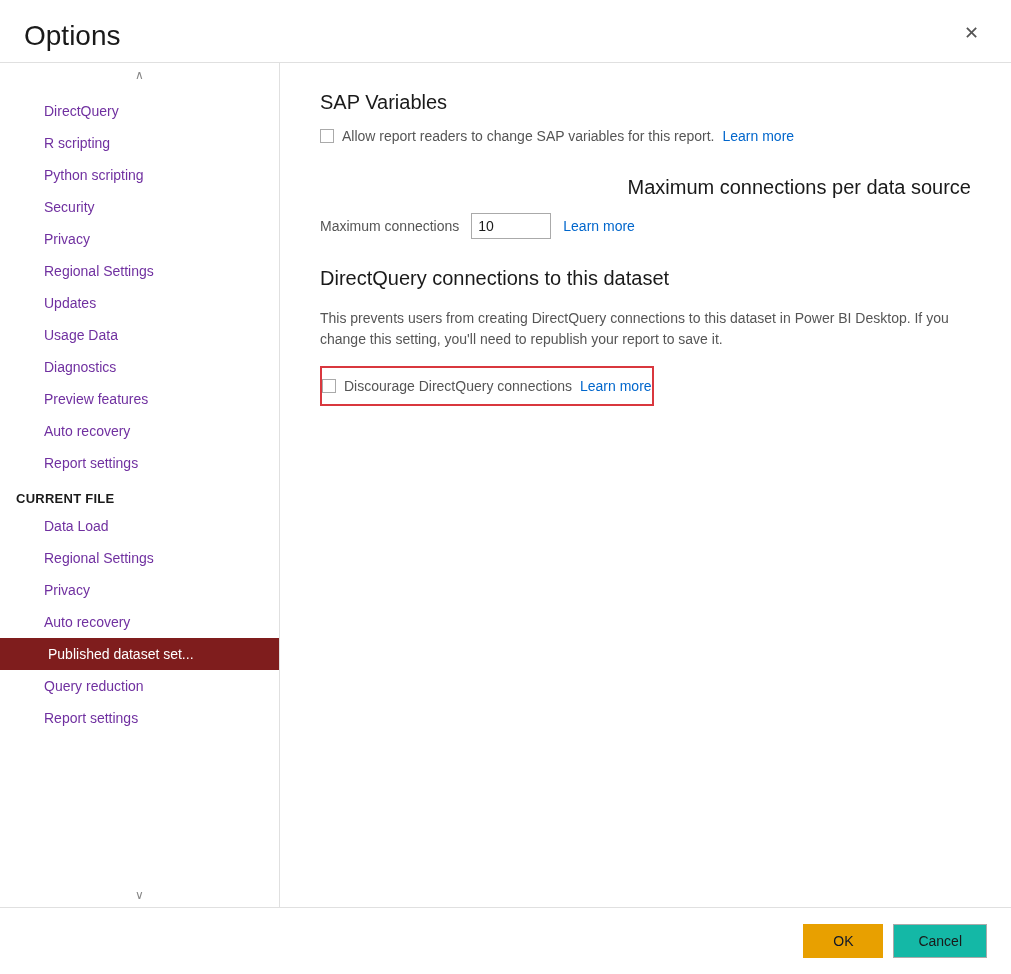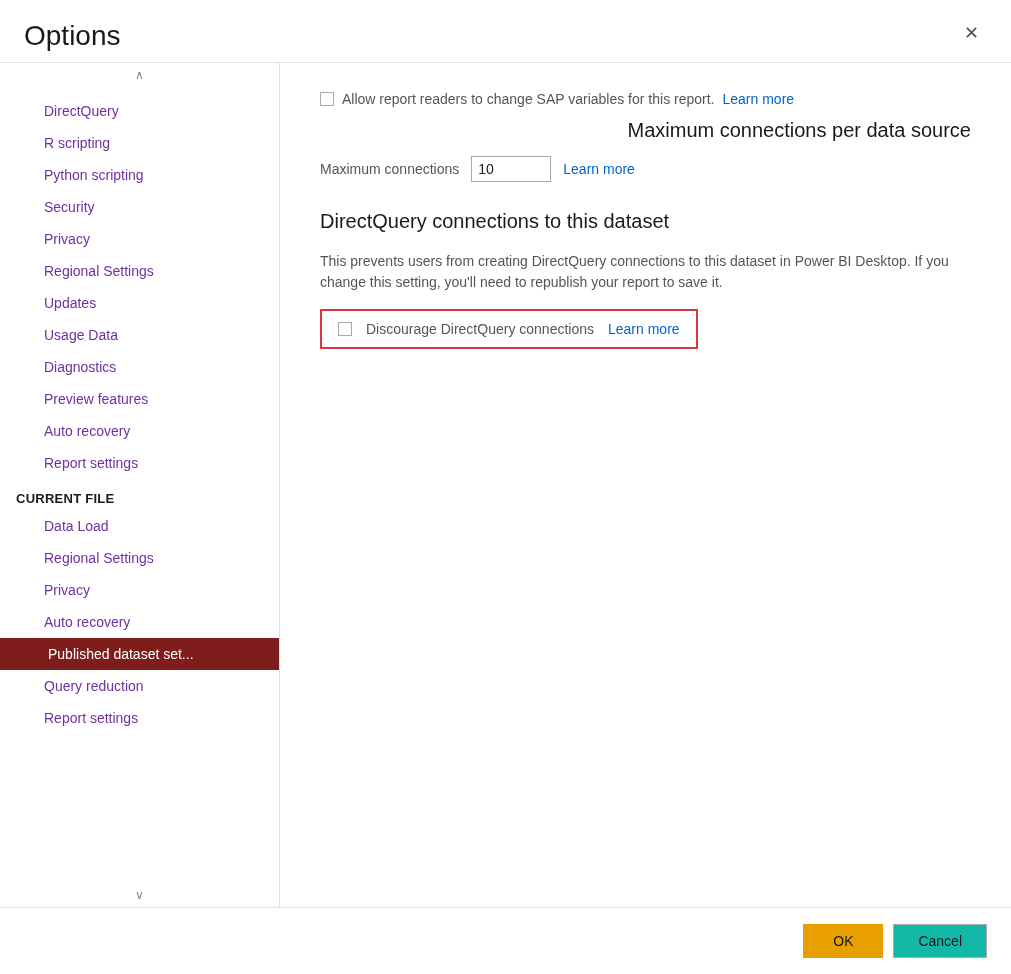--- a/index.html
+++ b/index.html
@@ -95,21 +95,21 @@
     .section-title {
       font-size: 20px;
       font-weight: 300;
       color: #1a1a1a;
       margin-bottom: 14px;
     }
     .sap-row {
       display: flex;
       align-items: center;
       gap: 8px;
-      margin-bottom: 12px;
+      margin-bottom: 32px;
     }
     .sap-checkbox {
       width: 14px;
       height: 14px;
       border: 1px solid #aaa;
       background: #fff;
       flex-shrink: 0;
     }
     .sap-text {
       font-size: 14px;
@@ -155,23 +155,23 @@
     .dq-desc {
       font-size: 14px;
       color: #555;
       line-height: 1.5;
       margin-bottom: 16px;
       max-width: 640px;
     }
     .dq-box {
       display: inline-flex;
       align-items: center;
-      gap: 14px;
+      gap: 8px;
       border: 2px solid #d9373e;
-      padding: 10px 16px;
+      padding: 10px 0;
       cursor: pointer;
     }
     .dq-checkbox {
       width: 14px;
       height: 14px;
       border: 1px solid #aaa;
       background: #fff;
       flex-shrink: 0;
     }
     .dq-label {
@@ -259,20 +259,21 @@
           <div class="sidebar-item active">Published dataset set...</div>
           <div class="sidebar-item purple">Query reduction</div>
           <div class="sidebar-item purple">Report settings</div>
         </div>
         <button class="scroll-btn">∨</button>
       </div>
     </div>
 
     <div class="content">
       
+      <h2 class="section-title">SAP Variables</h2>
       <div class="sap-row">
         <div class="sap-checkbox"></div>
         <span class="sap-text">Allow report readers to change SAP variables for this report.</span>
         <a class="learn-more">Learn more</a>
       </div>
 
       
       <h2 class="max-conn-title">Maximum connections per data source</h2>
       <div class="max-conn-row">
         <span class="max-conn-label">Maximum connections</span>

